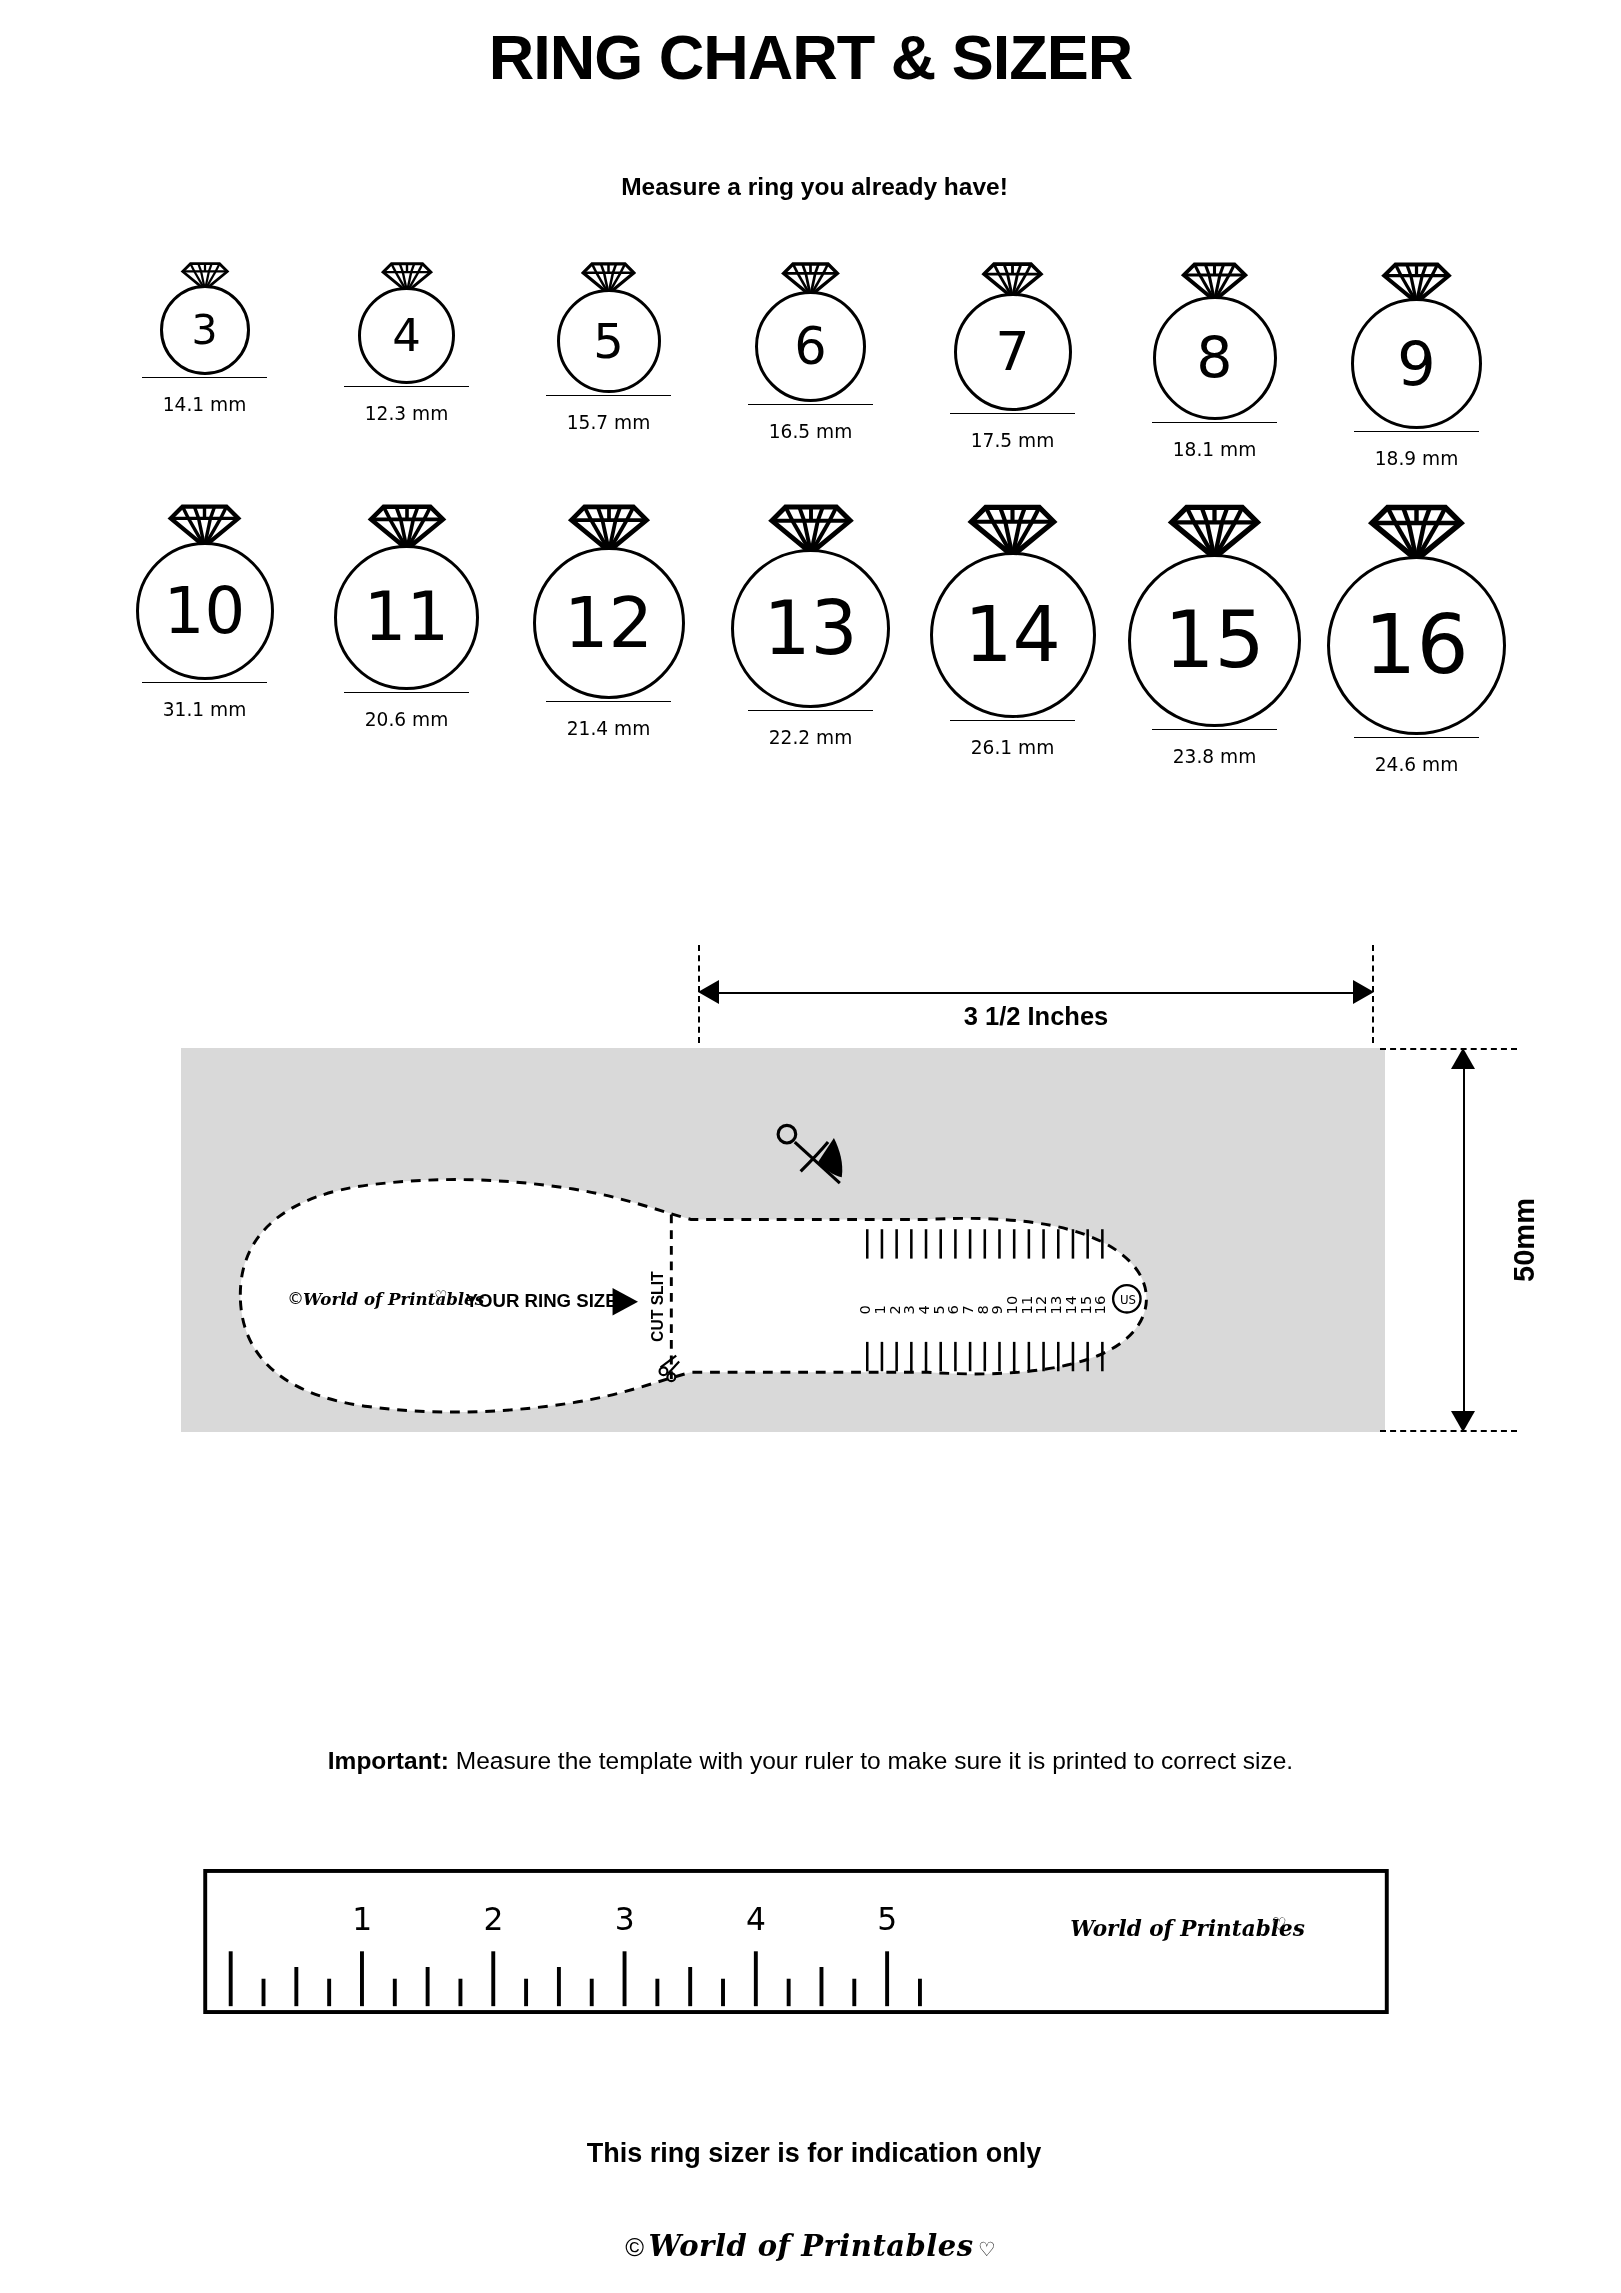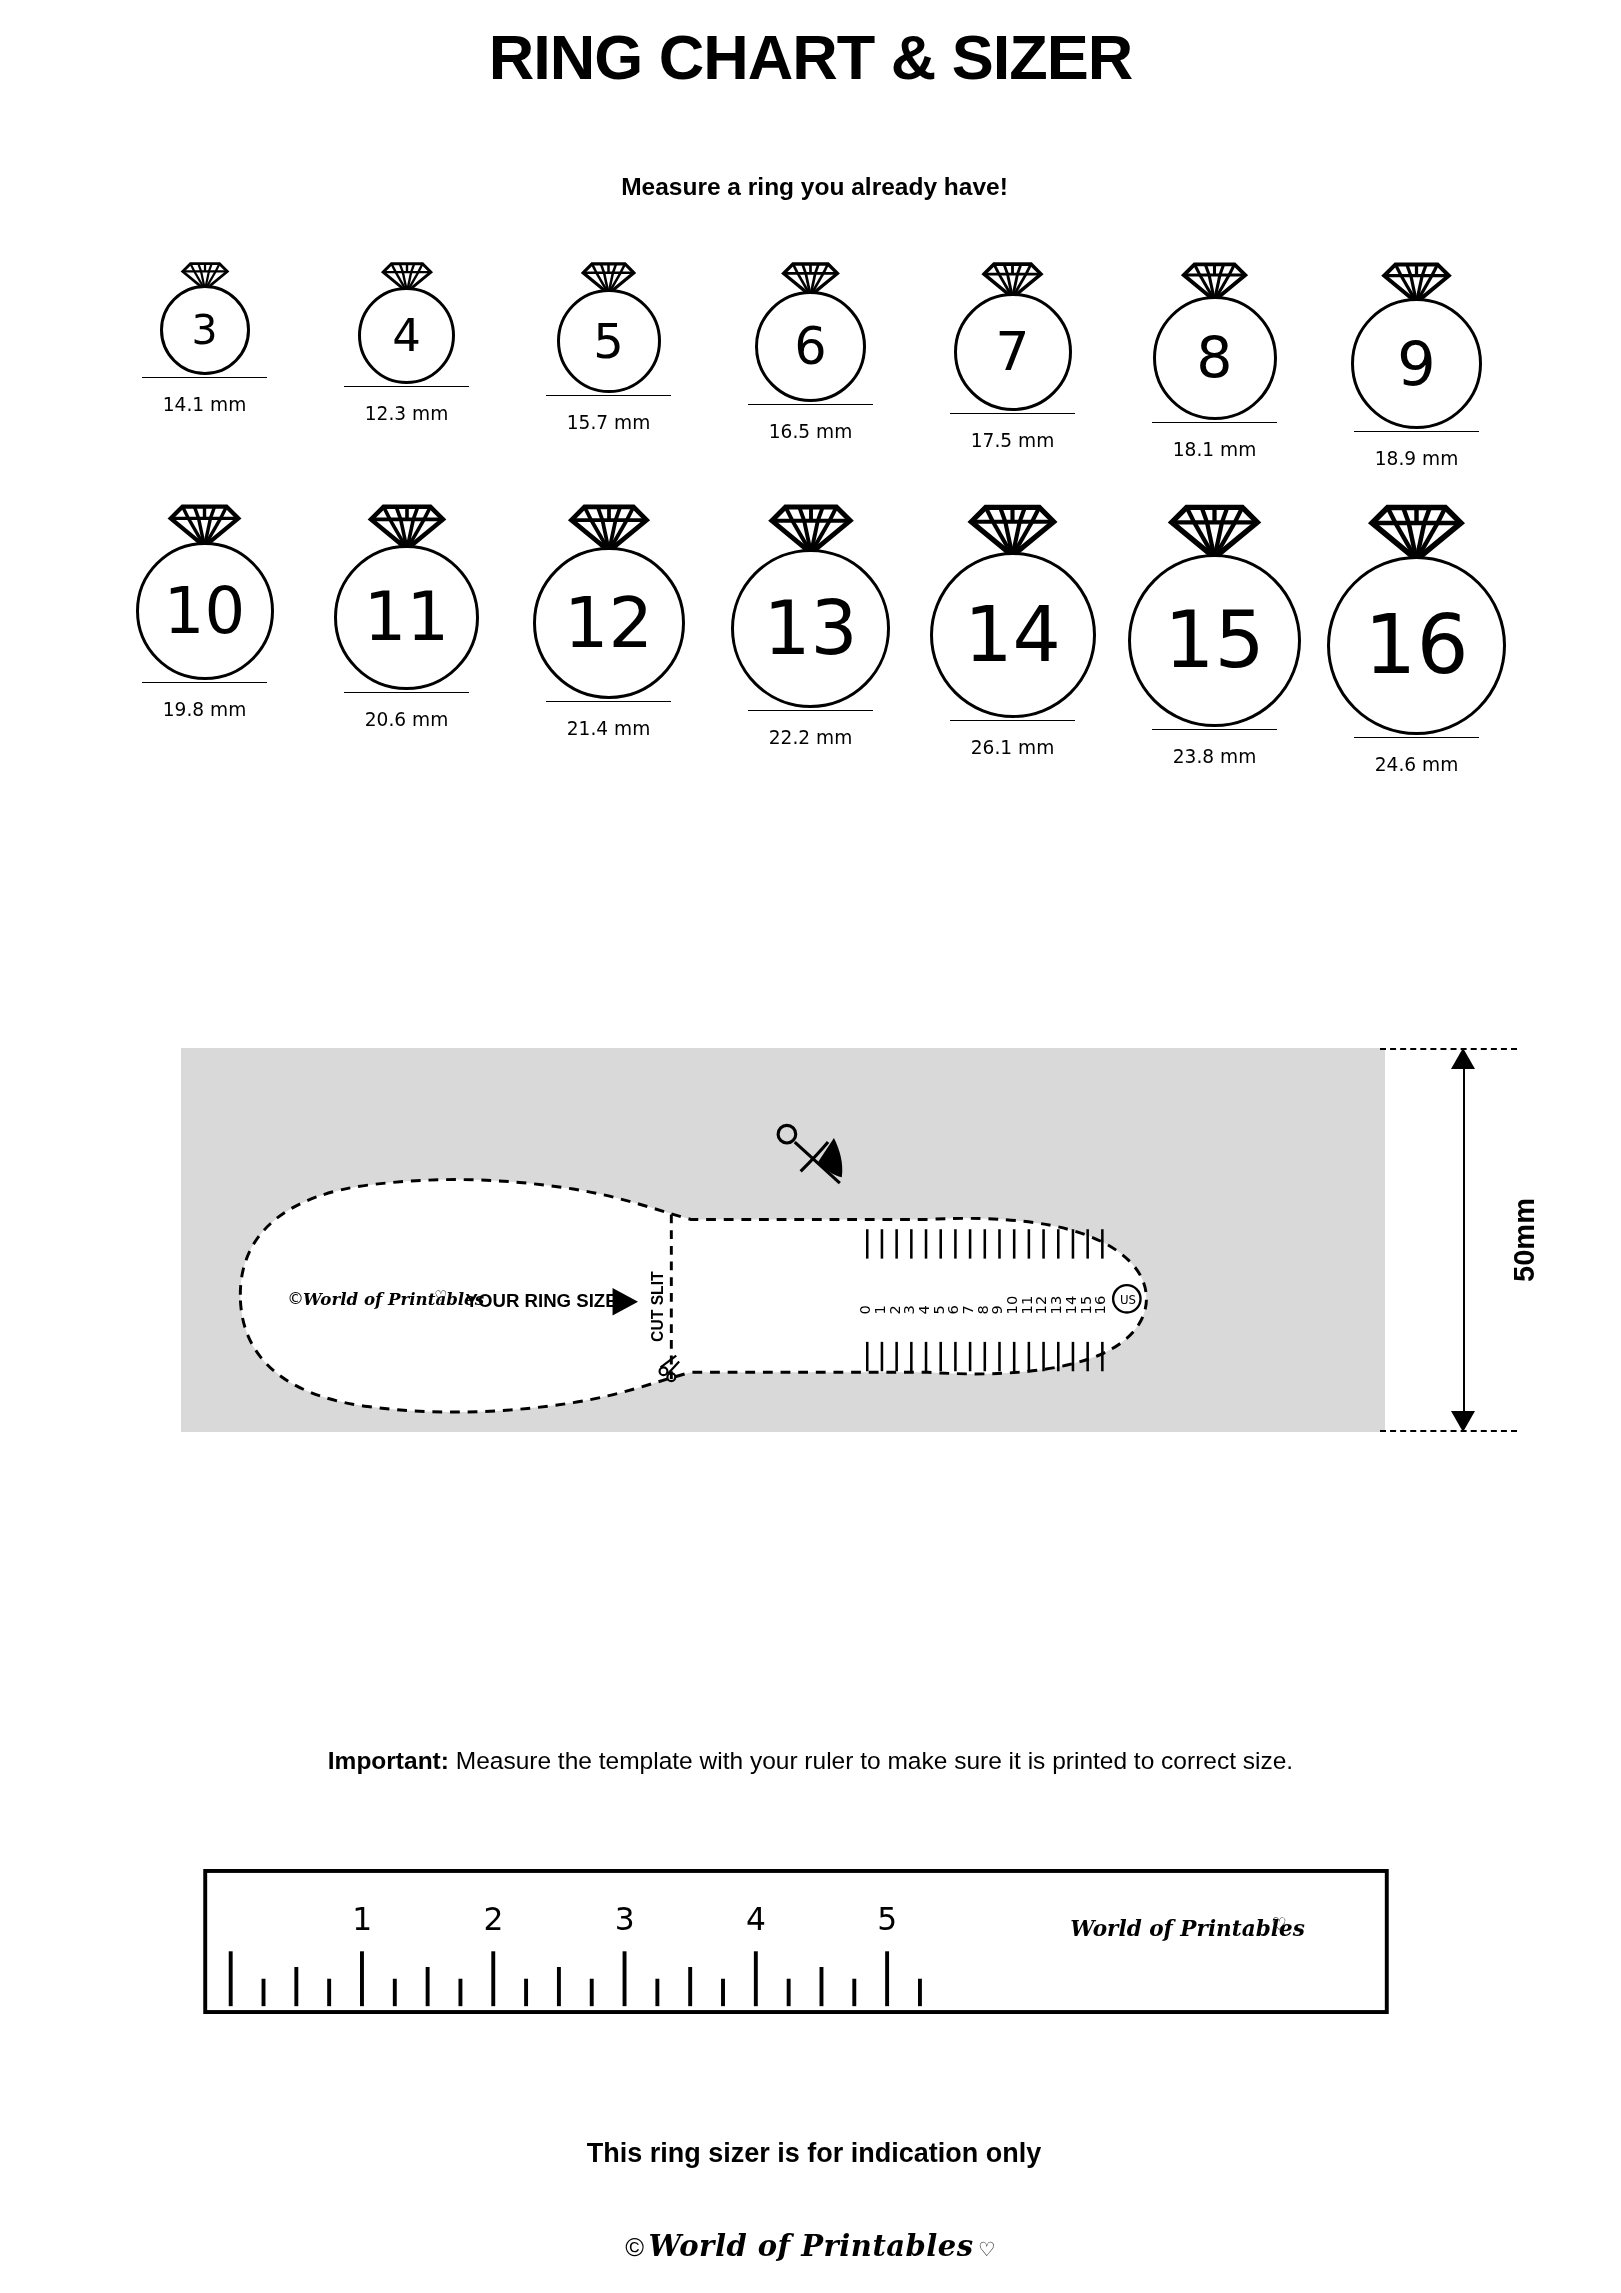--- a/index.html
+++ b/index.html
@@ -418,21 +418,21 @@
               <path d="M 31 17 L 50 50" stroke="#000" stroke-width="4" fill="none"></path>
               <path d="M 43 17 L 50 50" stroke="#000" stroke-width="4" fill="none"></path>
               <path d="M 57 17 L 50 50" stroke="#000" stroke-width="4" fill="none"></path>
               <path d="M 69 17 L 50 50" stroke="#000" stroke-width="4" fill="none"></path>
             </svg>
             <div class="ring-circle" style="width: 138px; height: 138px;">
               <span class="ring-num" style="font-size: 64px;">10</span>
             </div>
           </div>
           <div class="mm-rule"></div>
-          <div class="mm-label">19.8 mm</div>
+          <div class="mm-label">31.1 mm</div>
         </div>
         <div class="ring-cell">
           <div class="ring-graphic">
             <svg width="90" height="47" viewBox="0 0 100 52" class="gem">
               <path d="M 10 17 L 24 3 L 76 3 L 90 17 L 50 50 Z" fill="none" stroke="#000" stroke-width="5"></path>
               <path d="M 10 17 L 90 17" stroke="#000" stroke-width="4" fill="none"></path>
               <path d="M 24 3 L 31 17" stroke="#000" stroke-width="4" fill="none"></path>
               <path d="M 38 3 L 43 17" stroke="#000" stroke-width="4" fill="none"></path>
               <path d="M 50 3 L 50 17" stroke="#000" stroke-width="4" fill="none"></path>
               <path d="M 62 3 L 57 17" stroke="#000" stroke-width="4" fill="none"></path>
@@ -557,20 +557,28 @@
             </div>
           </div>
           <div class="mm-rule"></div>
           <div class="mm-label">24.6 mm</div>
         </div>
       </div>
   </div>
 
   <div class="sizer-wrap">
 
+    <div class="inch-arrow-area">
+      <div class="tick-v" style="left:0px;"></div>
+      <div class="tick-v" style="right:0px;"></div>
+      <div class="arrow-line"></div>
+      <div class="arrow-head left"></div>
+      <div class="arrow-head right"></div>
+      <div class="inch-label">3 1/2 Inches</div>
+    </div>
 
     <div class="grey-box"></div>
 
     <svg class="strip-svg" width="1204" height="384" viewBox="0 0 1228 392">
 
       <path d="M 60 252 C 60 186 112 150 190 140 C 260 131 330 133 400 144 C 450 152 480 164 520 175
                L 760 175 C 840 171 900 178 940 198 C 975 216 985 238 985 256 C 985 276 972 298 938 313
                C 898 330 836 336 762 331 L 520 331 C 480 342 450 354 400 362 C 330 373 260 375 190 366
                C 112 356 60 320 60 252 Z" fill="#ffffff" stroke="#000000" stroke-width="3" stroke-dasharray="10 8"></path>
 

